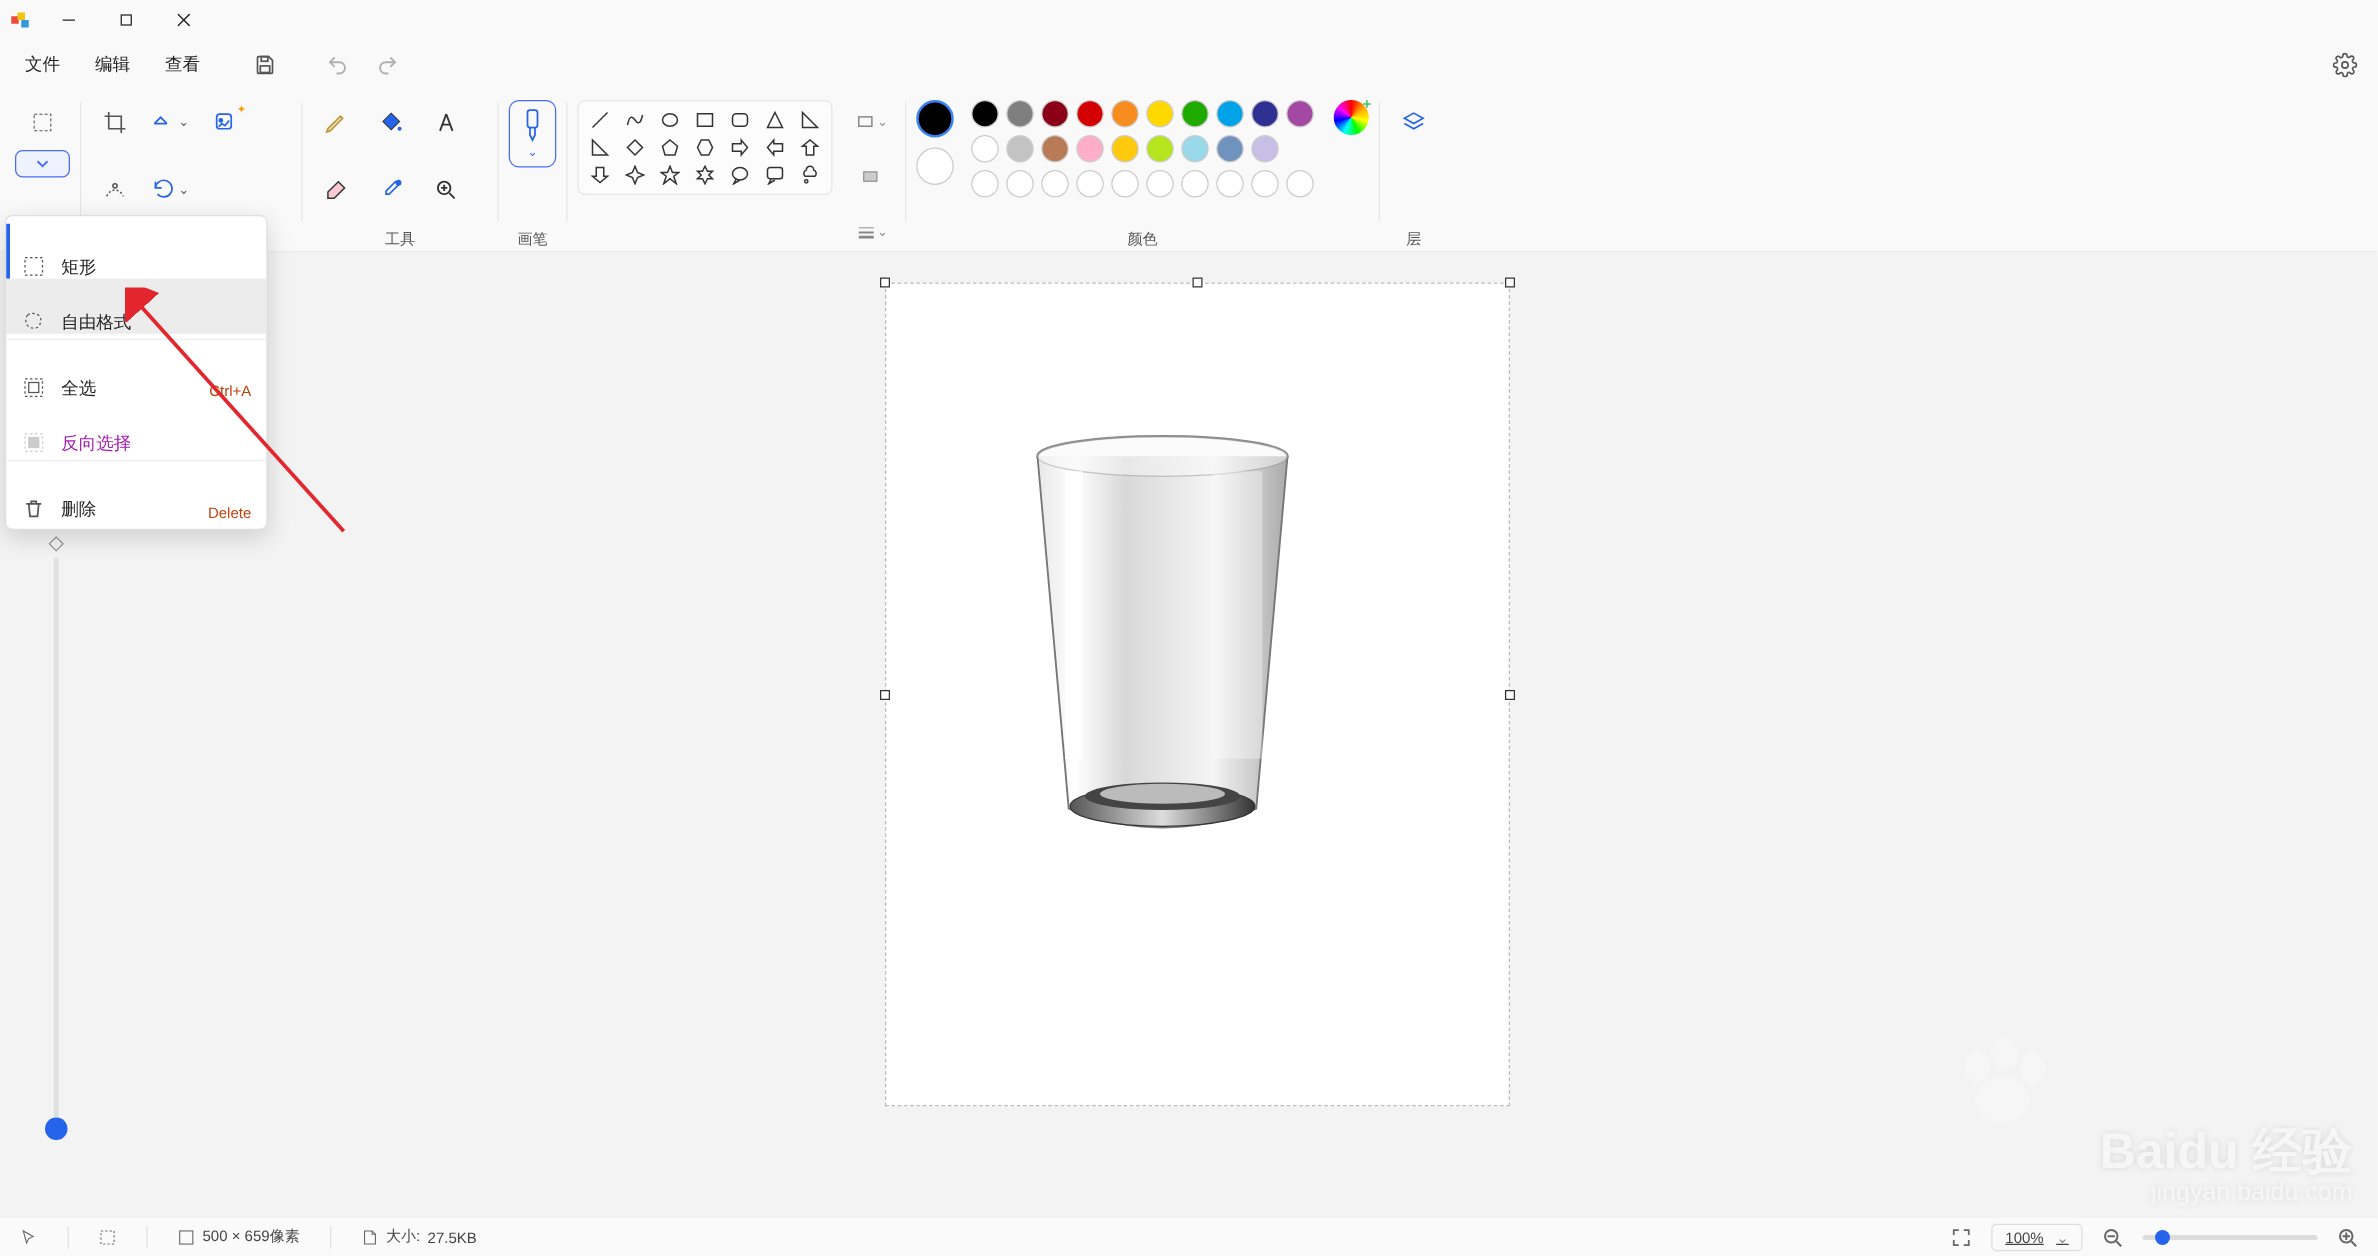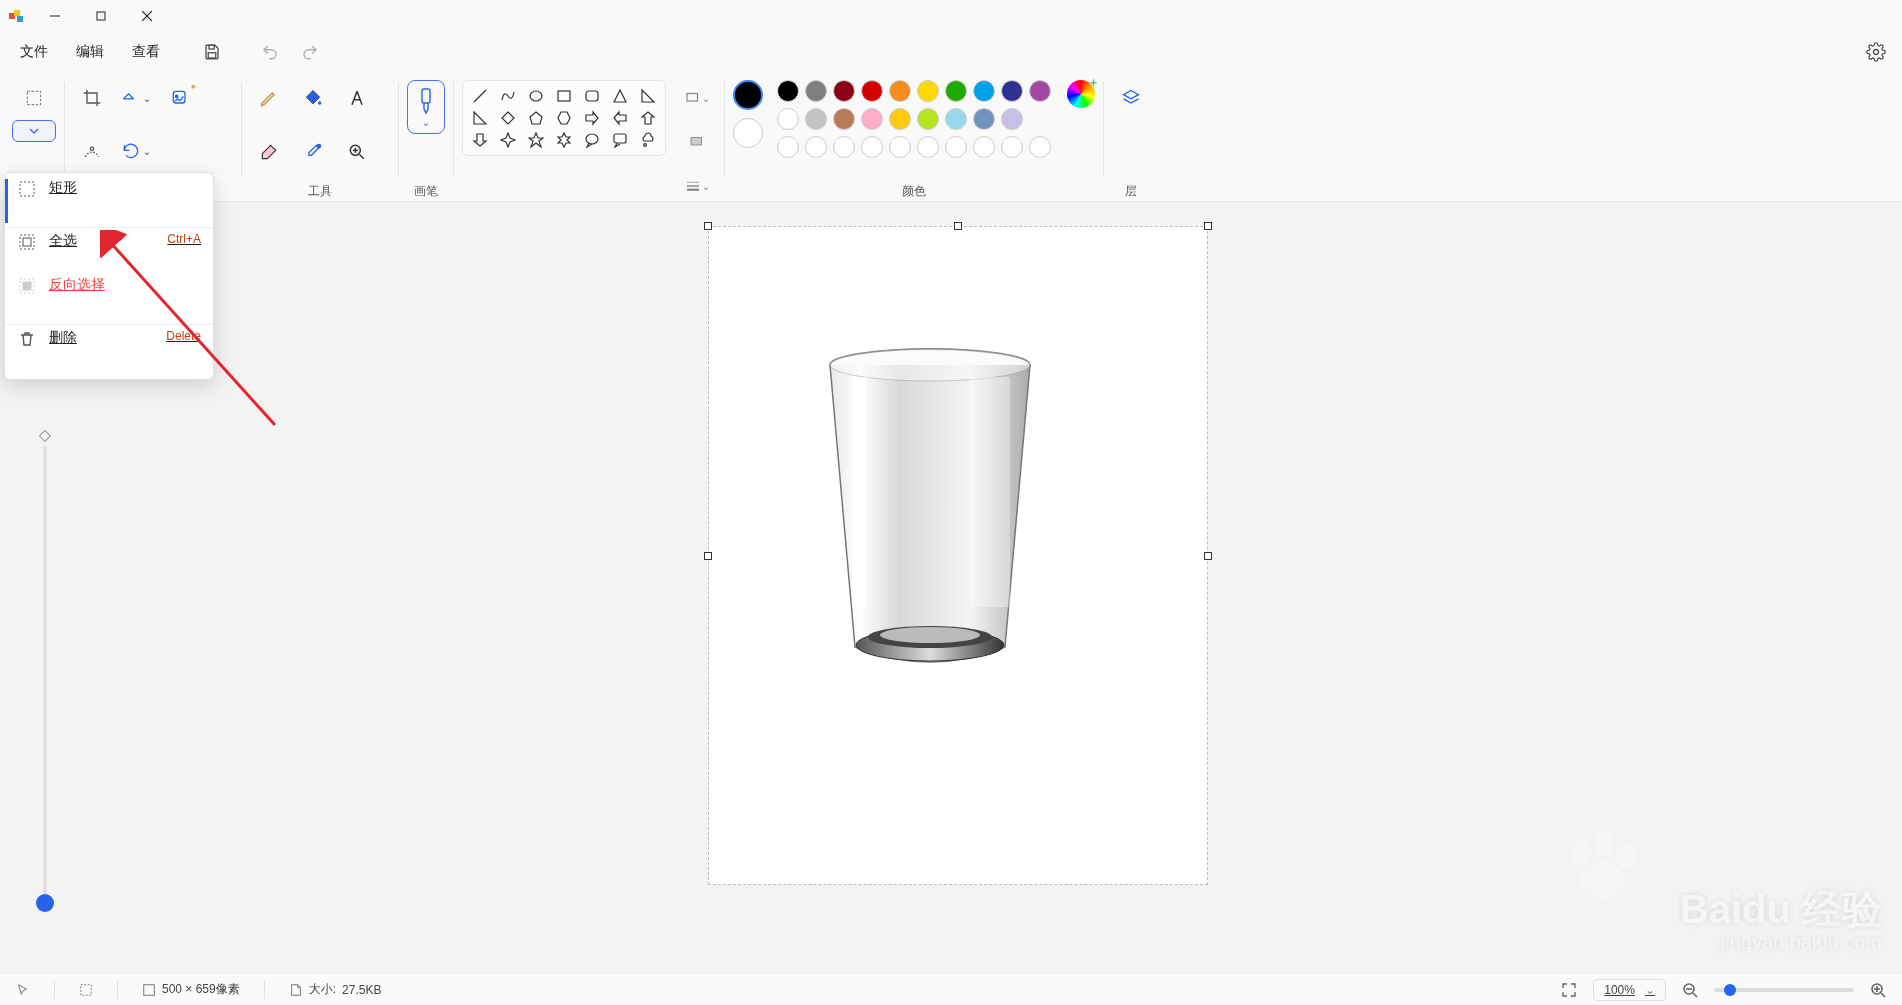--- a/index.html
+++ b/index.html
@@ -50,40 +50,40 @@
 .sel-handle { width: 8px; height: 8px; background: #fff; border: 1px solid #333; position:absolute; }
 
 .glass { position:absolute; left: 740px; top: 145px; width: 220px; height: 330px; }
 
 .zoom-rail { position:absolute; left: 30px; top: 220px; width: 30px; height: 490px; display:flex; flex-direction:column; align-items:center; }
 .zoom-track { width: 4px; flex:1; background: #e0e0e0; border-radius: 2px; position:relative; }
 .zoom-thumb { width: 18px; height: 18px; background: #2563eb; border-radius: 50%; position:absolute; left: -7px; bottom: 0; }
 .zoom-handle-top { width: 24px; height: 24px; display:flex; align-items:center; justify-content:center; color:#888; }
 
 .dropdown { position:absolute; left: 4px; top: 172px; width: 210px; background: #fff; border: 1px solid #e0e0e0; border-radius: 6px; box-shadow: 0 6px 20px rgba(0,0,0,0.15); padding: 6px 0; z-index: 50; }
-.dd-item { display:flex; align-items:flex-start; height: 44px; padding: 0 12px; font-size: 14px; color: #222; gap: 12px; text-decoration: underline; }
+.dd-item { display:flex; align-items:flex-end; height: 44px; padding: 0 12px; font-size: 14px; color: #222; gap: 12px; }
 .dd-item.hover { background: #ececec; }
 .dd-item.border-left { border-left: 3px solid #2563eb; padding-left: 9px; }
-.dd-item.disabled { color: #ef4444; }
+.dd-item.disabled { color: #a21caf; }
 .dd-shortcut { margin-left: auto; font-size: 12px; color: #c2410c; }
 .dd-sep { height: 1px; background: #eee; margin: 4px 0; }
 .dd-icon { width: 20px; height: 20px; display:flex; align-items:center; justify-content:center; color:#555; }
 .dd-icon.disabled { color:#ccc; }
 
 .arrow-annot { position:absolute; left: 100px; top: 230px; width: 180px; height: 200px; z-index: 60; pointer-events:none; }
 
 .statusbar { position:absolute; bottom:0; left:0; right:0; height: 32px; background: #fafafa; border-top: 1px solid #eee; display:flex; align-items:center; font-size: 12px; color:#444; padding: 0 10px; gap: 18px; }
 .status-seg { display:flex; align-items:center; gap:6px; padding: 0 6px; }
 .status-sep { width:1px; height: 18px; background:#e0e0e0; }
 .zoom-ctl { margin-left:auto; display:flex; align-items:center; gap:10px;text-decoration:underline; }
 .zoom-pct { border:1px solid #ddd; border-radius:4px; padding: 3px 10px; display:flex; align-items:center; gap:10px; }
 .mini-slider { width: 140px; height: 4px; background:#ddd; border-radius:2px; position:relative; }
 .mini-slider .th { width:12px; height:12px; background:#2563eb; border-radius:50%; position:absolute; left:10px; top:-4px; }
 
-.watermark { position:absolute; right: 20px; bottom: 52px; opacity: 0.28; font-size: 40px; font-weight: bold; color: #fff; text-shadow: 0 0 6px rgba(0,0,0,0.4); pointer-events:none; text-align:right; line-height:1.1; }
+.watermark { position:absolute; right: 20px; bottom: 40px; opacity: 0.28; font-size: 40px; font-weight: bold; color: #fff; text-shadow: 0 0 6px rgba(0,0,0,0.4); pointer-events:none; text-align:right; line-height:1.1; }
 .watermark .sub { font-size: 20px; font-weight:normal; }
 .paw { position:absolute; right: 260px; bottom: 100px; opacity:0.25; pointer-events:none; }
 </style>
 </head>
 <body>
 
 <div class="titlebar">
   <svg class="app-icon" viewBox="0 0 16 16">
       <rect x="1" y="5" width="6" height="6" fill="#e74c3c"></rect>
       <rect x="6" y="2" width="6" height="6" fill="#f1c40f"></rect>
@@ -521,20 +521,28 @@
 
 <div class="dropdown">
   <div class="dd-item border-left">
     <span class="dd-icon">
         <svg width="18" height="18" viewBox="0 0 18 18">
           <rect x="2" y="2" width="14" height="14" stroke="#555" fill="none" stroke-dasharray="2 2"></rect>
         </svg>
       </span>
     <span>矩形</span>
   </div>
+  <div class="dd-item hover">
+    <span class="dd-icon">
+        <svg width="18" height="18" viewBox="0 0 18 18">
+          <path d="M4 4 Q9 1 14 5 Q16 10 12 14 Q6 16 3 11 Q2 7 4 4z" stroke="#555" fill="none" stroke-dasharray="2 2"></path>
+        </svg>
+      </span>
+    <span>自由格式</span>
+  </div>
   <div class="dd-sep"></div>
   <div class="dd-item">
     <span class="dd-icon">
         <svg width="18" height="18" viewBox="0 0 18 18" stroke="#555" fill="none">
           <rect x="2" y="2" width="14" height="14" stroke-dasharray="2 2"></rect>
           <rect x="5" y="5" width="8" height="8"></rect>
         </svg>
       </span>
     <span>全选</span>
     <span class="dd-shortcut">Ctrl+A</span>

